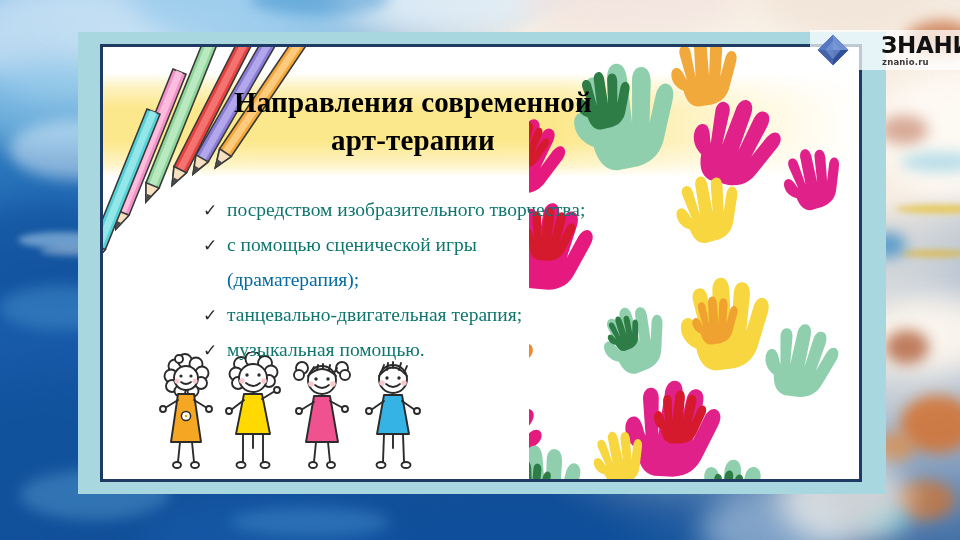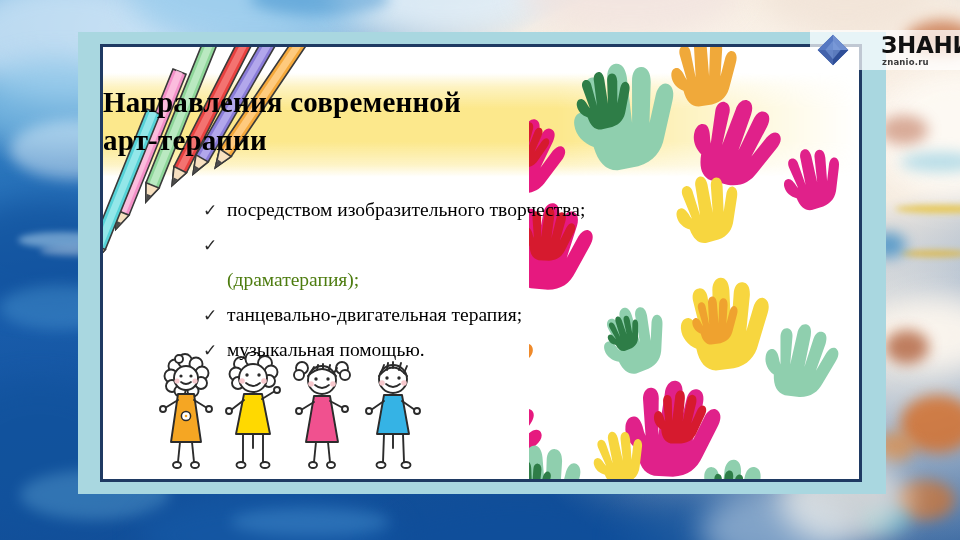--- a/index.html
+++ b/index.html
@@ -82,21 +82,21 @@
         rgba(252,232,140,0) 100%);
     -webkit-mask-image: linear-gradient(to right, #000 0%, #000 60%, rgba(0,0,0,0.25) 88%, rgba(0,0,0,0) 100%);
     mask-image: linear-gradient(to right, #000 0%, #000 60%, rgba(0,0,0,0.25) 88%, rgba(0,0,0,0) 100%);
   }
 
   #title-text {
     position: absolute;
     left: 0;
     top: 36px;
     width: 620px;
-    text-align: left;
+    text-align: center;
     font-family: "Liberation Serif", serif;
     font-weight: bold;
     font-size: 29px;
     line-height: 38px;
     color: #000000;
     letter-spacing: 0.2px;
     z-index: 6;
   }
 
   
@@ -117,28 +117,28 @@
     flex: 0 0 24px;
     font-size: 17px;
     line-height: 26px;
     color: #2b2b2b;
     font-family: "DejaVu Sans", sans-serif;
   }
   .bullet-text {
     font-family: "Liberation Serif", serif;
     font-size: 19.5px;
     line-height: 26px;
-    color: #000000;
+    color: #0f766e;
   }
   .bullet-cont {
     margin-left: 24px;
     font-family: "Liberation Serif", serif;
     font-size: 19.5px;
     line-height: 26px;
-    color: #4d7c0f;
+    color: #0369a1;
     margin-top: 8px;
     margin-bottom: 9px;
   }
 
   
   #pencils { position: absolute; left: 0; top: 0; width: 230px; height: 250px; z-index: 4; }
 
   
   #handprints { position: absolute; right: 0; top: 0; width: 330px; height: 435px; z-index: 3; }
 
@@ -544,20 +544,21 @@
 
     <div id="bullet-list">
 
       <div class="bullet-row">
         <span class="bullet-mark">✓</span>
         <span class="bullet-text">посредством изобразительного творчества;</span>
       </div>
 
       <div class="bullet-row">
         <span class="bullet-mark">✓</span>
+        <span class="bullet-text">с помощью сценической игры</span>
       </div>
       <div class="bullet-cont">(драматерапия);</div>
 
       <div class="bullet-row">
         <span class="bullet-mark">✓</span>
         <span class="bullet-text">танцевально-двигательная терапия;</span>
       </div>
 
       <div class="bullet-row">
         <span class="bullet-mark">✓</span>

